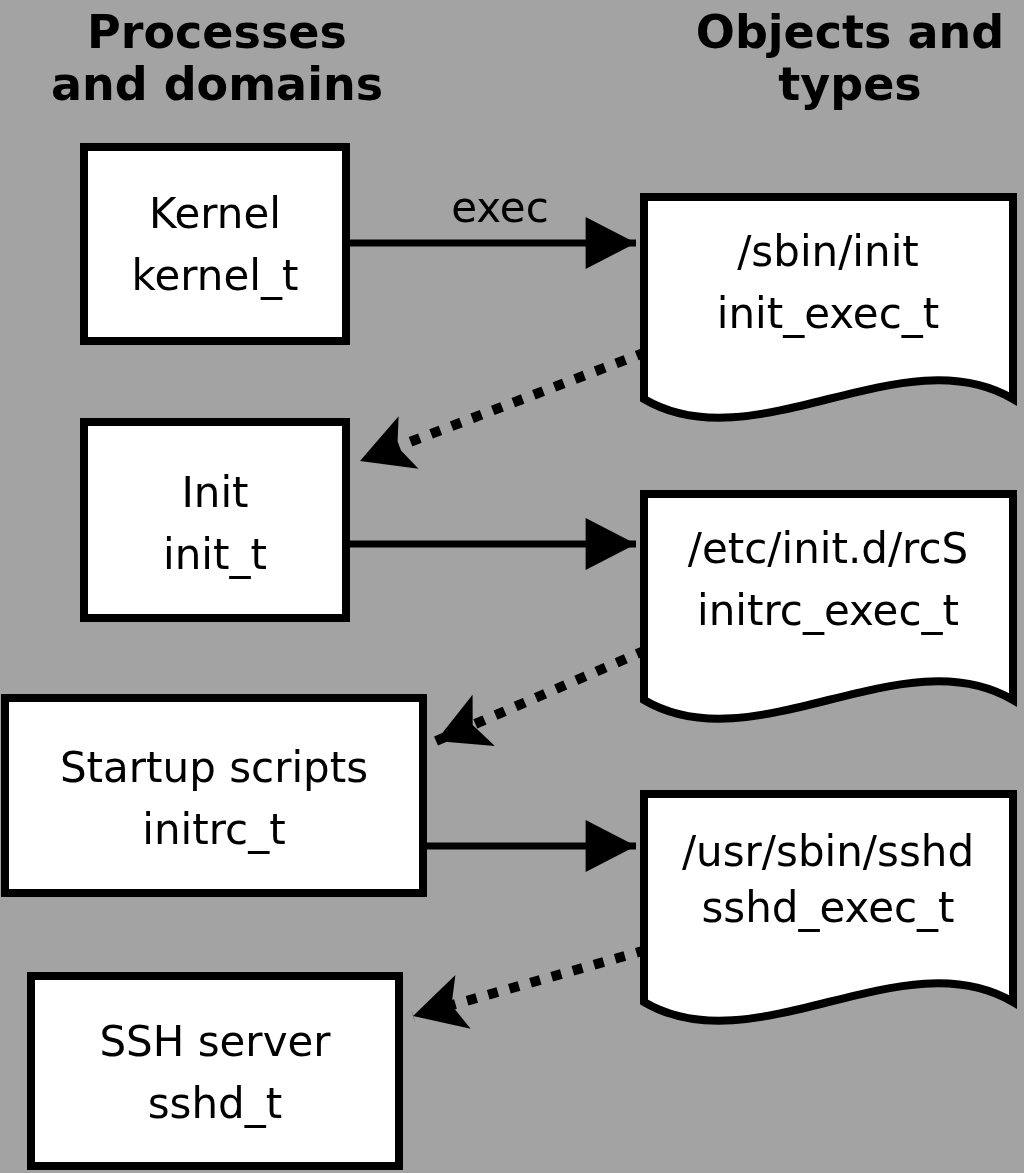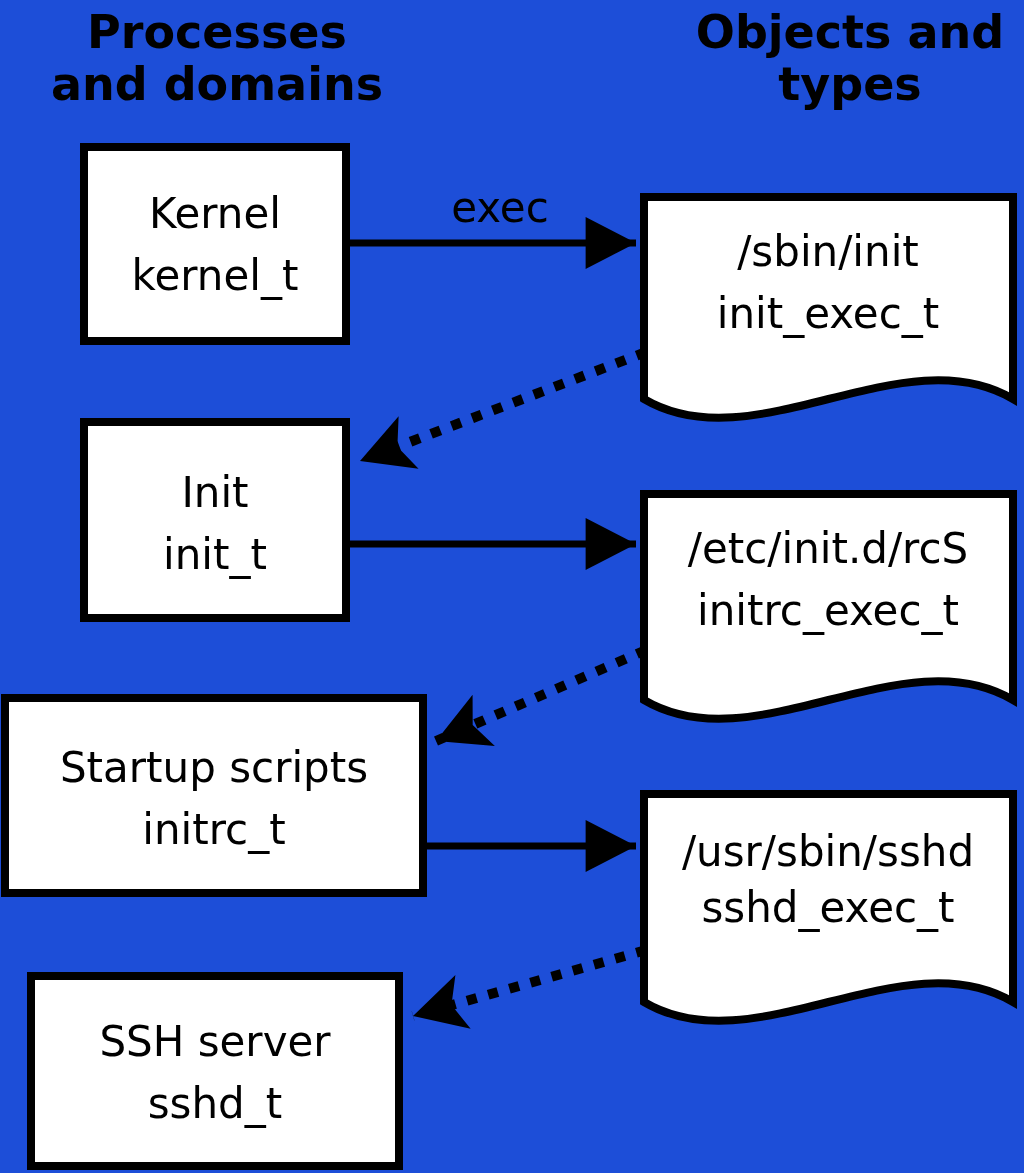--- a/index.html
+++ b/index.html
@@ -4,21 +4,21 @@
 <style>
   html, body {
     margin: 0;
     padding: 0;
     background: #ffffff;
   }
   .canvas {
     position: relative;
     width: 1024px;
     height: 1173px;
-    background: #1d4ed8;
+    background: #a3a3a3;
     overflow: hidden;
   }
   svg {
     display: block;
   }
   svg text {
     font-family: "DejaVu Sans", "Liberation Sans", sans-serif;
     fill: #000000;
   }
   .hdr {

